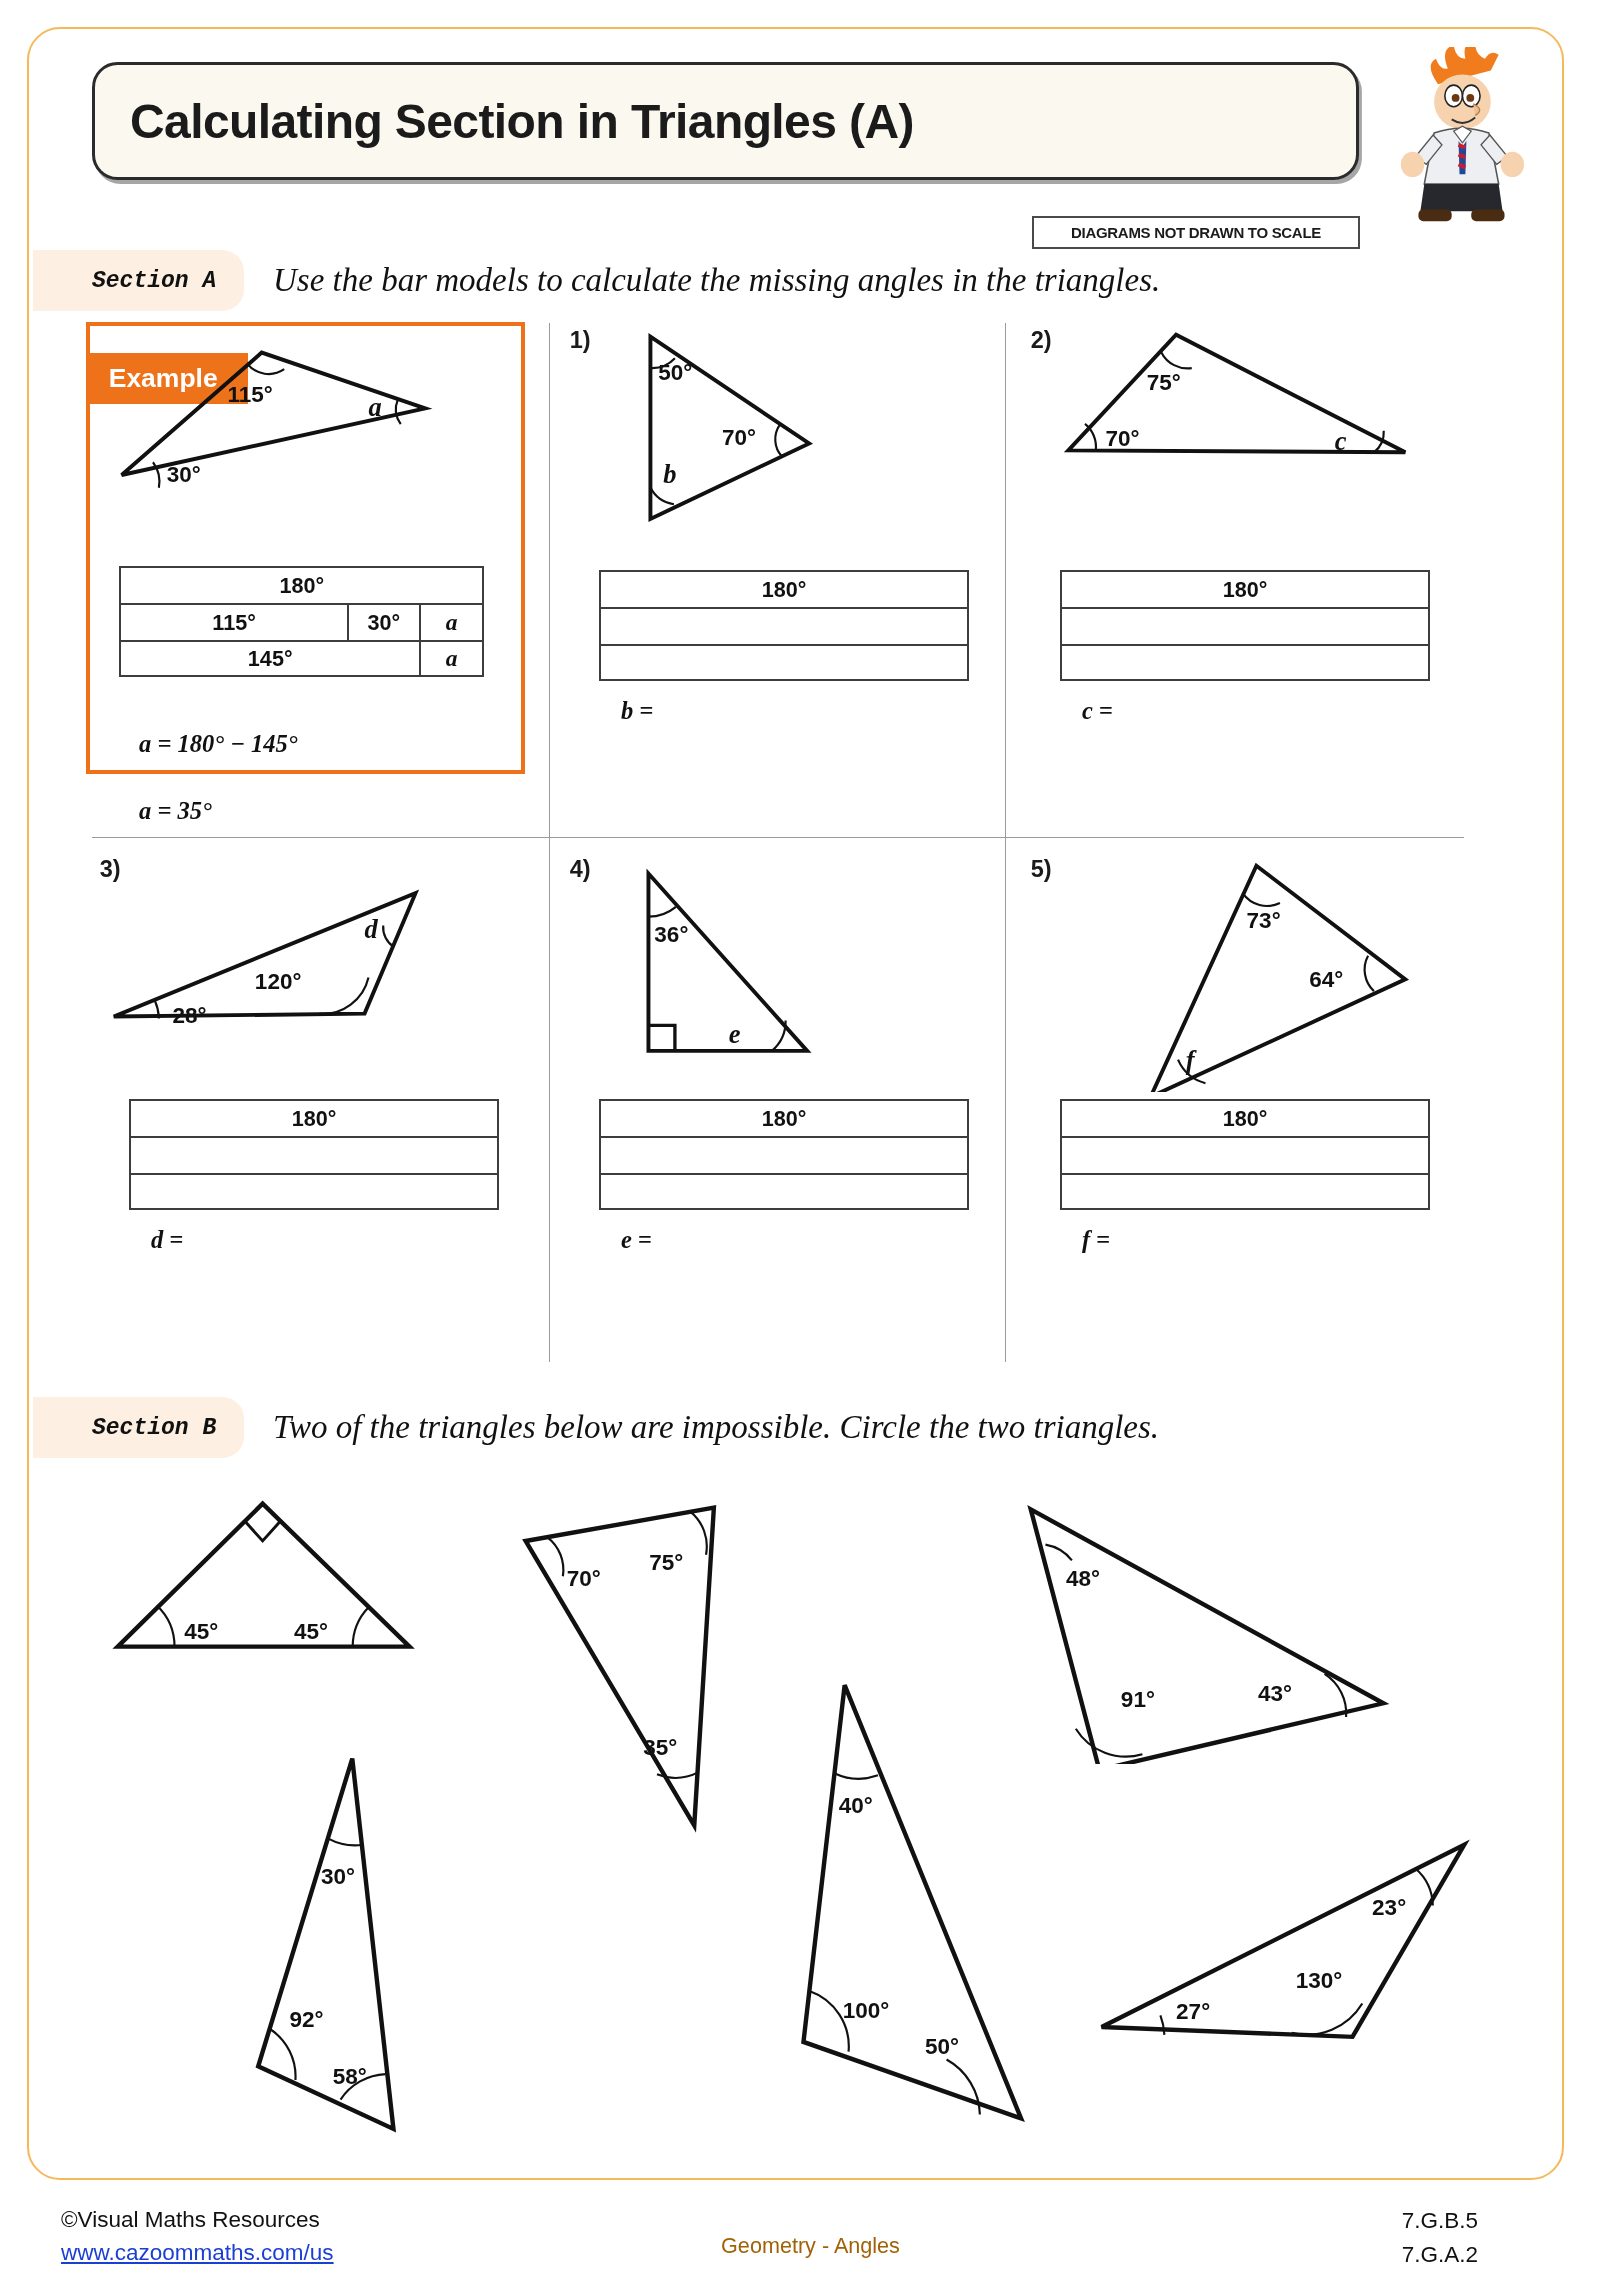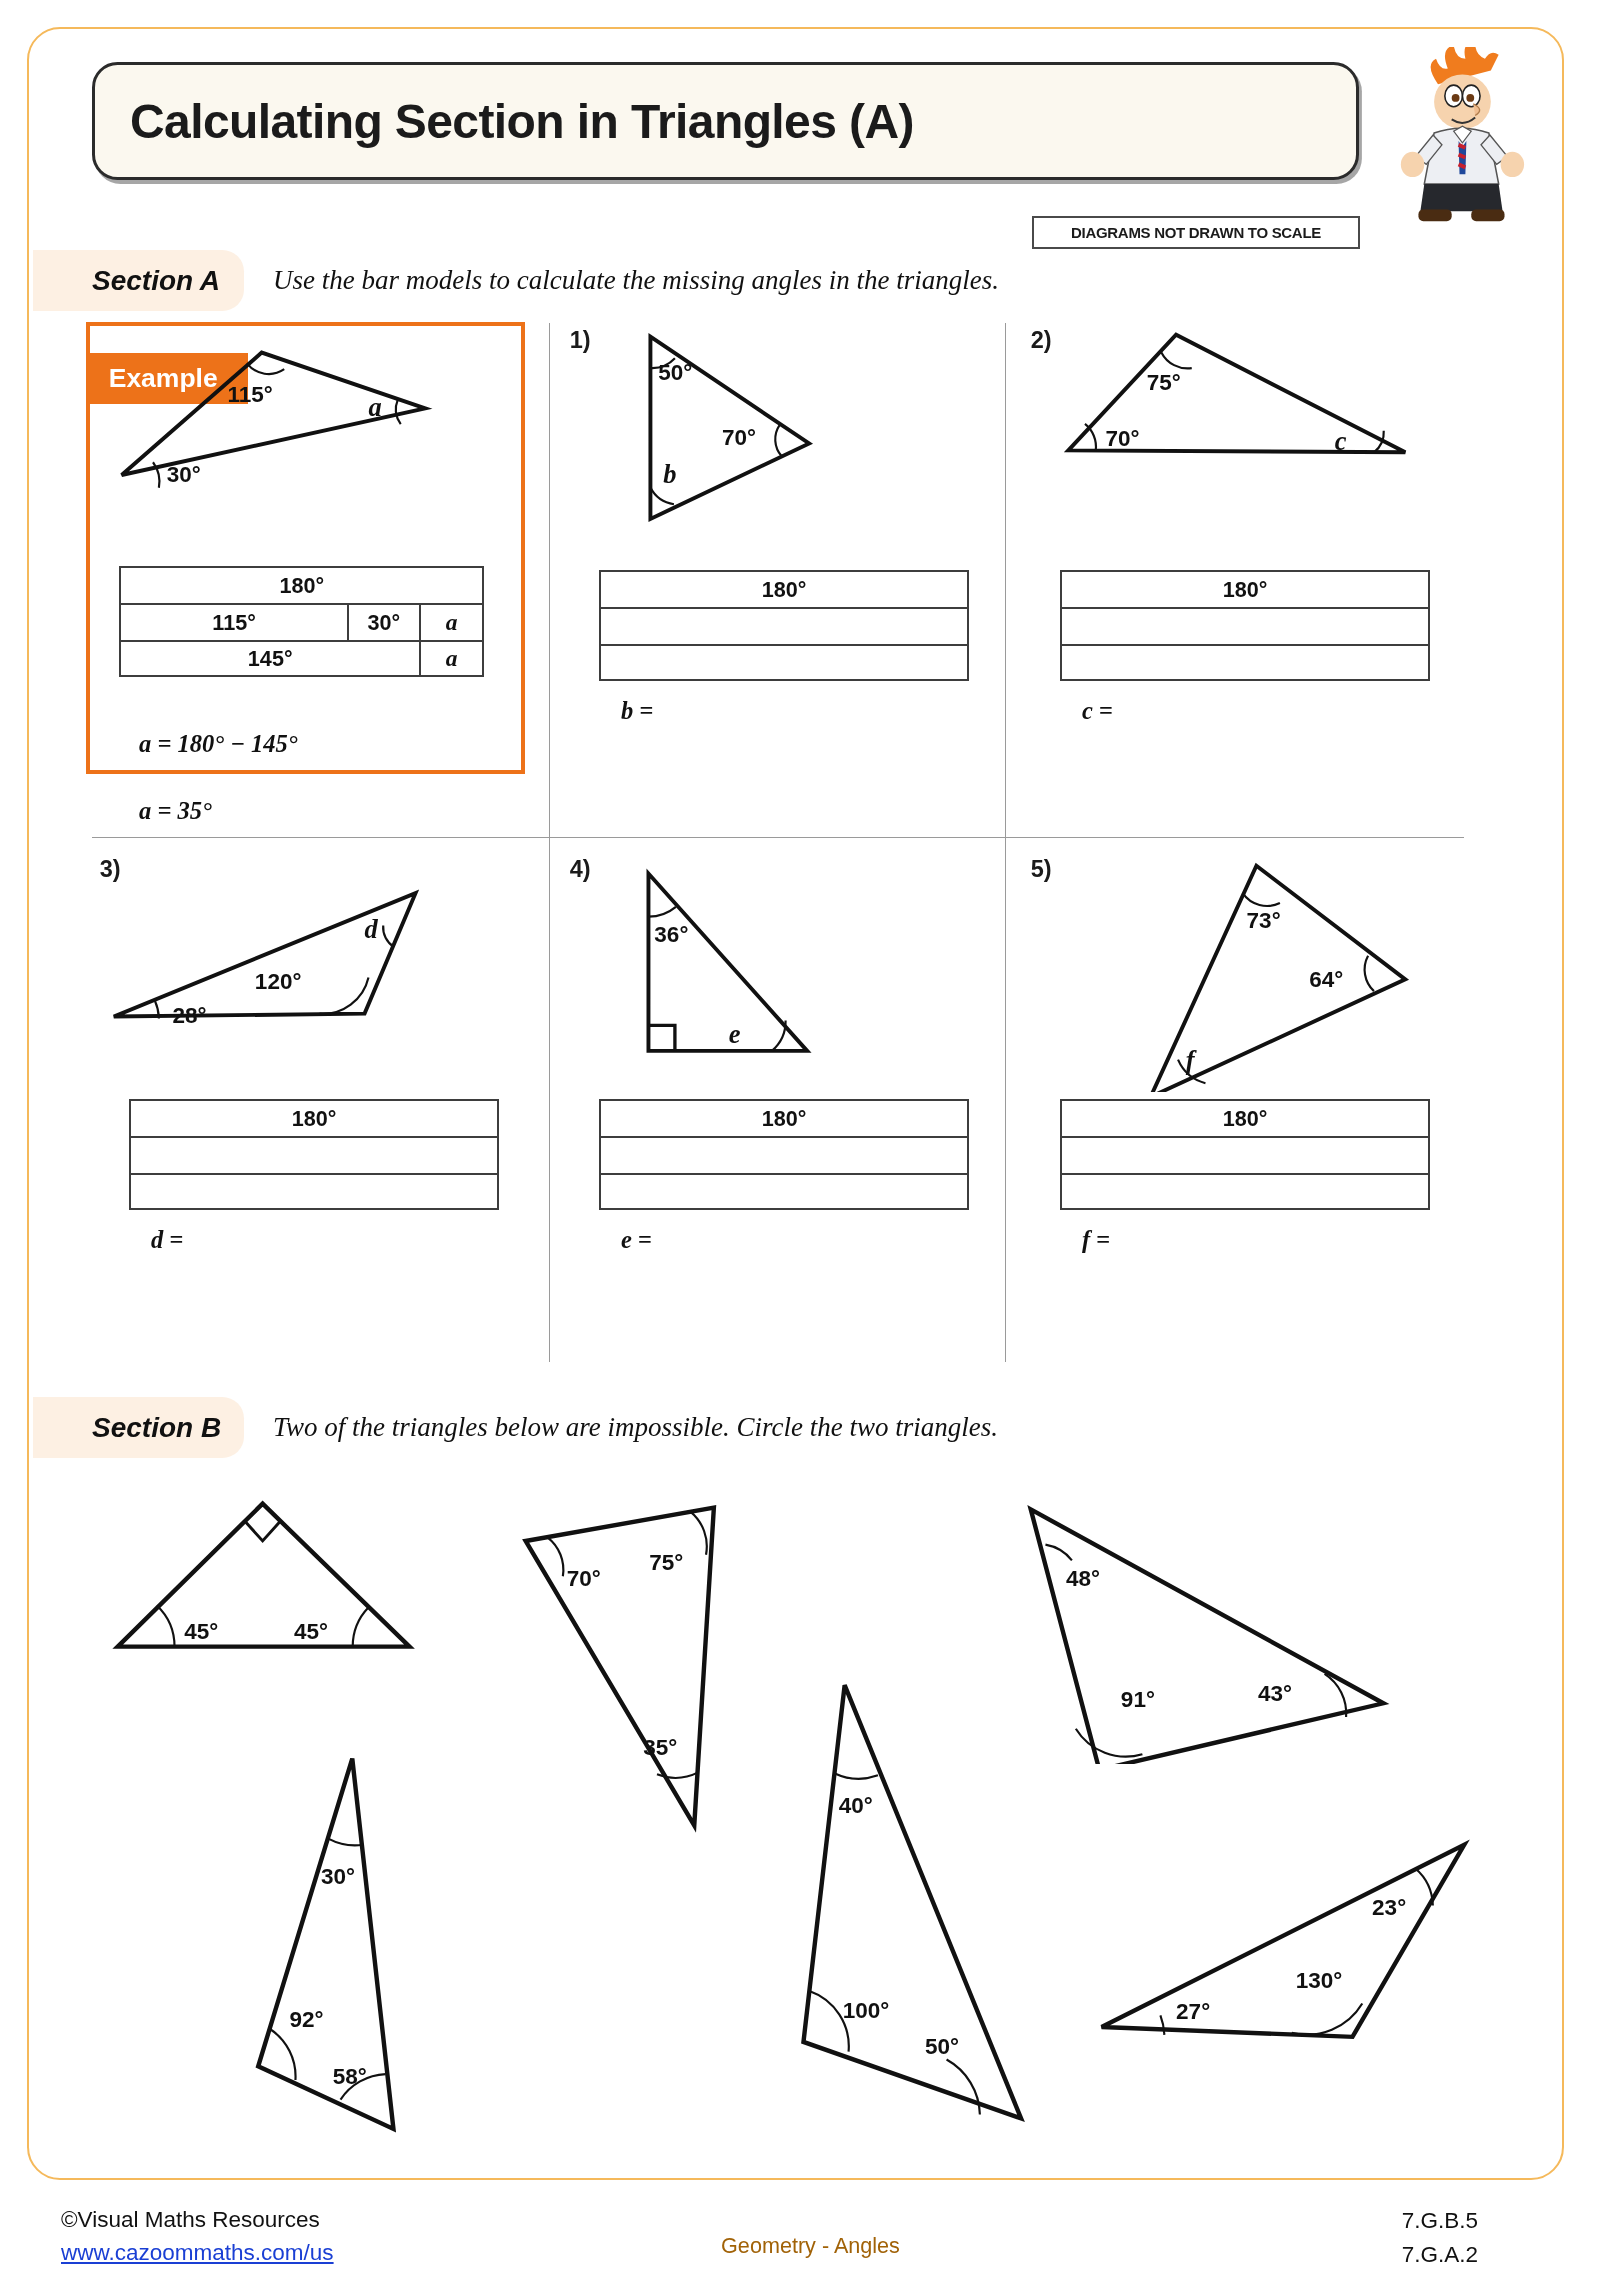--- a/index.html
+++ b/index.html
@@ -40,25 +40,25 @@
   }
 
   
   .section-row{position:absolute;display:flex;align-items:center;}
   .section-pill{
     background:#FDF0E3;border-radius:0 21.6px 21.6px 0;
     height:61px;width:211px;display:flex;align-items:center;
     margin-left:-59px;padding-left:59px;box-sizing:border-box;
   }
   .section-pill span{
-    font-family:Liberation Sans, sans-serif;font-weight:bold;font-style:italic;
-    font-size:28px;color:#111;
+    font-family:Liberation Mono, monospace;font-weight:bold;font-style:italic;
+    font-size:23px;color:#111;
   }
   .section-desc{
-    font-family:"Liberation Serif",serif;font-style:italic;font-size:27px;
+    font-family:"Liberation Serif",serif;font-style:italic;font-size:33px;
     color:#111;margin-left:29px;white-space:nowrap;
   }
 
   
   .gridA{position:absolute;left:92px;top:323px;width:1372px;height:1039px;}
   .vline{position:absolute;width:1px;background:#9a9a9a;}
   .hline{position:absolute;height:1px;background:#9a9a9a;}
 
   .qcell{position:absolute;width:457px;height:502px;}
   .qnum{position:absolute;left:7.8px;top:3.9px;font-size:23.5px;font-weight:bold;color:#1b1b1b;}

